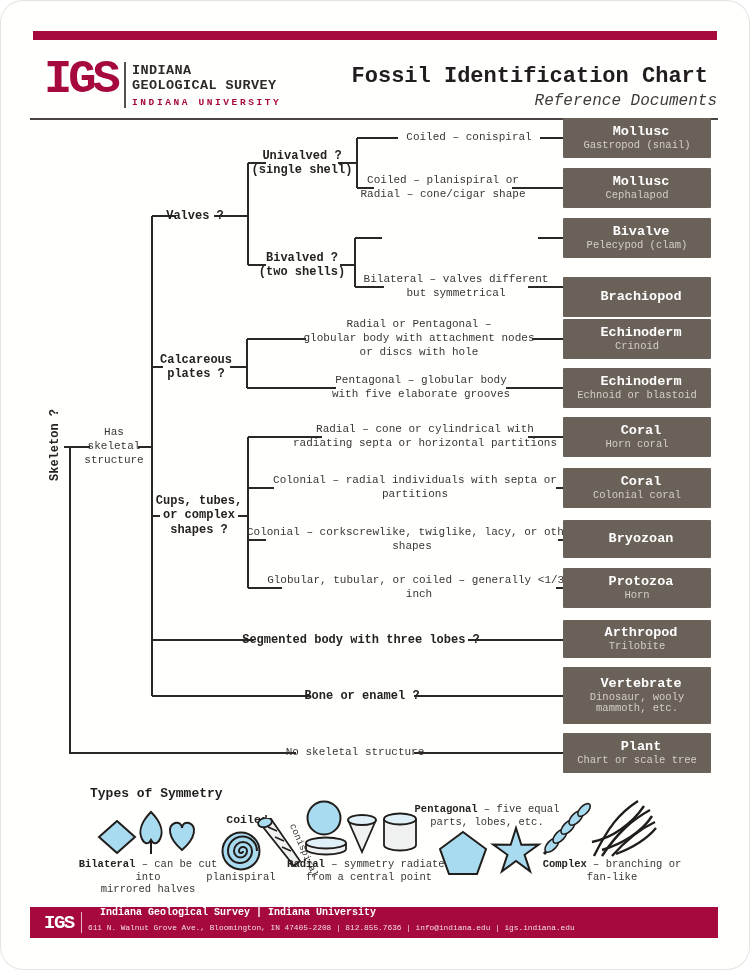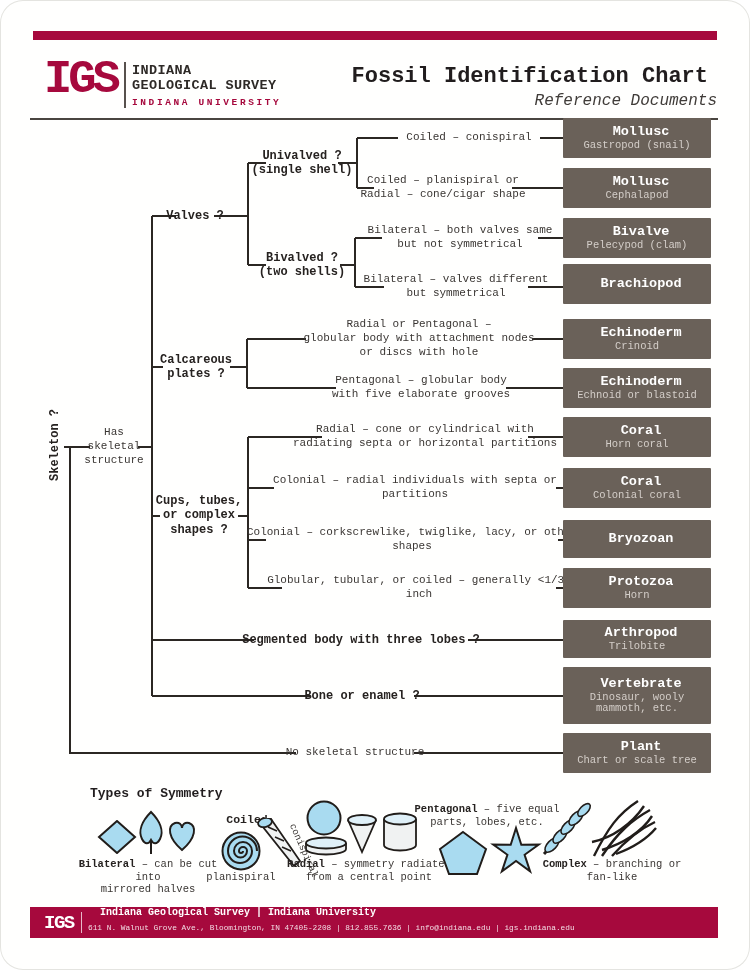--- a/index.html
+++ b/index.html
@@ -85,22 +85,20 @@
 (two shells)</div>
   <div class="lbl b" style="left:196px;top:367px">Calcareous
 plates ?</div>
   <div class="lbl b" style="left:199px;top:516px">Cups, tubes,
 or complex
 shapes ?</div>
 
   <div class="lbl" style="left:469px;top:138px">Coiled – conispiral</div>
   <div class="lbl" style="left:443px;top:188px">Coiled – planispiral or
 Radial – cone/cigar shape</div>
-  <div class="lbl" style="left:460px;top:238px">Bilateral – both valves same
-but not symmetrical</div>
   <div class="lbl" style="left:456px;top:287px">Bilateral – valves different
 but symmetrical</div>
   <div class="lbl" style="left:419px;top:339px">Radial or Pentagonal –
 globular body with attachment nodes
 or discs with hole</div>
   <div class="lbl" style="left:421px;top:388px">Pentagonal – globular body
 with five elaborate grooves</div>
   <div class="lbl" style="left:425px;top:437px">Radial – cone or cylindrical with
 radiating septa or horizontal partitions</div>
   <div class="lbl" style="left:415px;top:488px">Colonial – radial individuals with septa or partitions</div>
@@ -115,21 +113,21 @@
     <div class="rbox-sub">Gastropod (snail)</div>
   </div>
   <div class="rbox" style="top:168px;height:40px">
     <div class="rbox-title">Mollusc</div>
     <div class="rbox-sub">Cephalapod</div>
   </div>
   <div class="rbox" style="top:218px;height:40px">
     <div class="rbox-title">Bivalve</div>
     <div class="rbox-sub">Pelecypod (clam)</div>
   </div>
-  <div class="rbox" style="top:264px;height:40px">
+  <div class="rbox" style="top:277px;height:40px">
     <div class="rbox-title">Brachiopod</div>
     <div class="rbox-sub"></div>
   </div>
   <div class="rbox" style="top:319px;height:40px">
     <div class="rbox-title">Echinoderm</div>
     <div class="rbox-sub">Crinoid</div>
   </div>
   <div class="rbox" style="top:368px;height:40px">
     <div class="rbox-title">Echinoderm</div>
     <div class="rbox-sub">Echnoid or blastoid</div>

